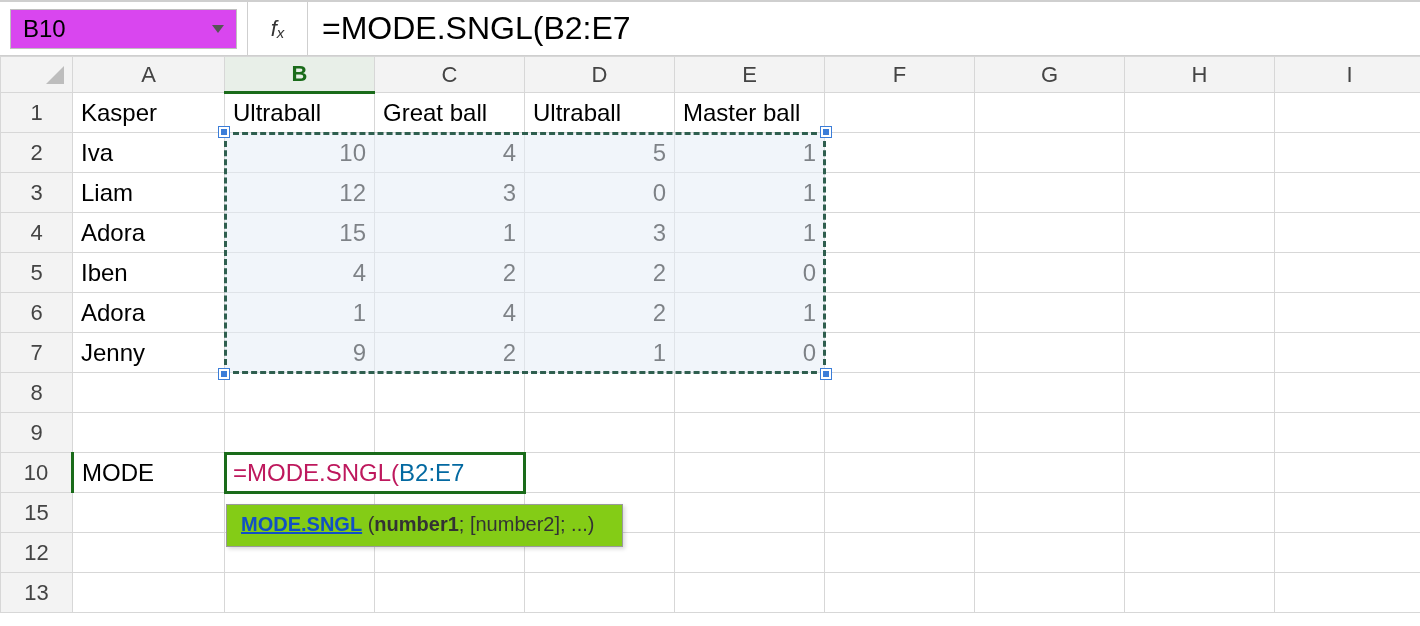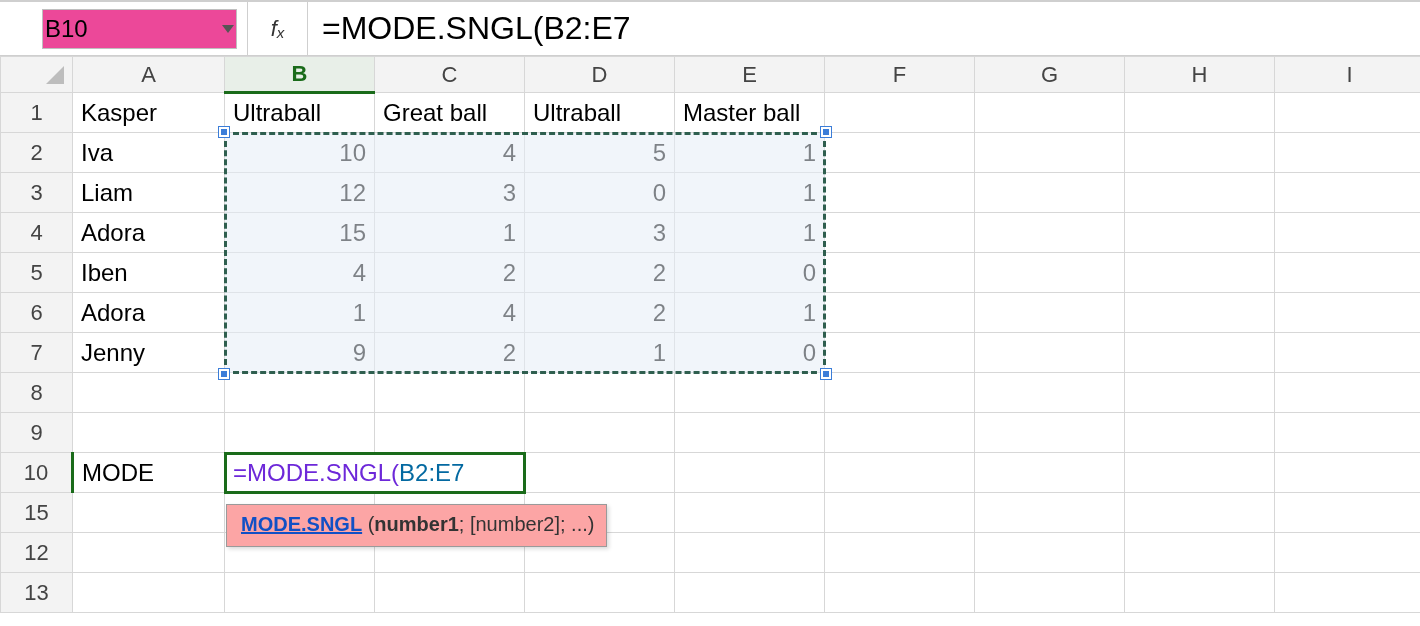--- a/index.html
+++ b/index.html
@@ -24,26 +24,25 @@
     width: 248px;
     padding: 6px 10px 6px 10px;
     border-right: 1px solid #cfcfcf;
     display:flex;
     align-items:center;
   }
   .namebox {
     flex:1;
     height: 40px;
     border: 1px solid #bfbfbf;
-    background: #ec4899;
+    background: #d946ef;
     display:flex;
     align-items:center;
-    padding: 0 2px;
+    padding: 0 12px;
     font-size: 24px;
-    margin-left: 32px;
   }
   .namebox .dd {
     margin-left:auto;
     display:flex;
     flex-direction:column;
     gap:1px;
     padding-left:8px;
     color:#555;
   }
   .fx-cell {
@@ -165,30 +164,30 @@
     width:302px;
     height:42px;
     border:3px solid #1a6b1a;
     background:#fff;
     display:flex;
     align-items:center;
     padding:0 6px;
     font-size:24px;
     pointer-events:auto;
   }
-  .edit-cell .partA { color:#6d28d9; }
+  .edit-cell .partA { color:#be185d; }
   .edit-cell .partB { color:#0369a1; }
 
   
   .fn-hint {
     left:226px;
     top:448px;
     border:1px solid #9a9a9a;
-    background:#fca5a5;
-    padding:8px 12px 10px 14px;
+    background:#84cc16;
+    padding:8px 28px 10px 14px;
     font-size:20px;
     color:#333;
     box-shadow: 2px 2px 4px rgba(0,0,0,.15);
     pointer-events:auto;
   }
   .fn-hint .fnname { color:#1150c5; text-decoration:underline; font-weight:bold;}
   .fn-hint .b { font-weight:bold; }
 
   
   .caret-down {

